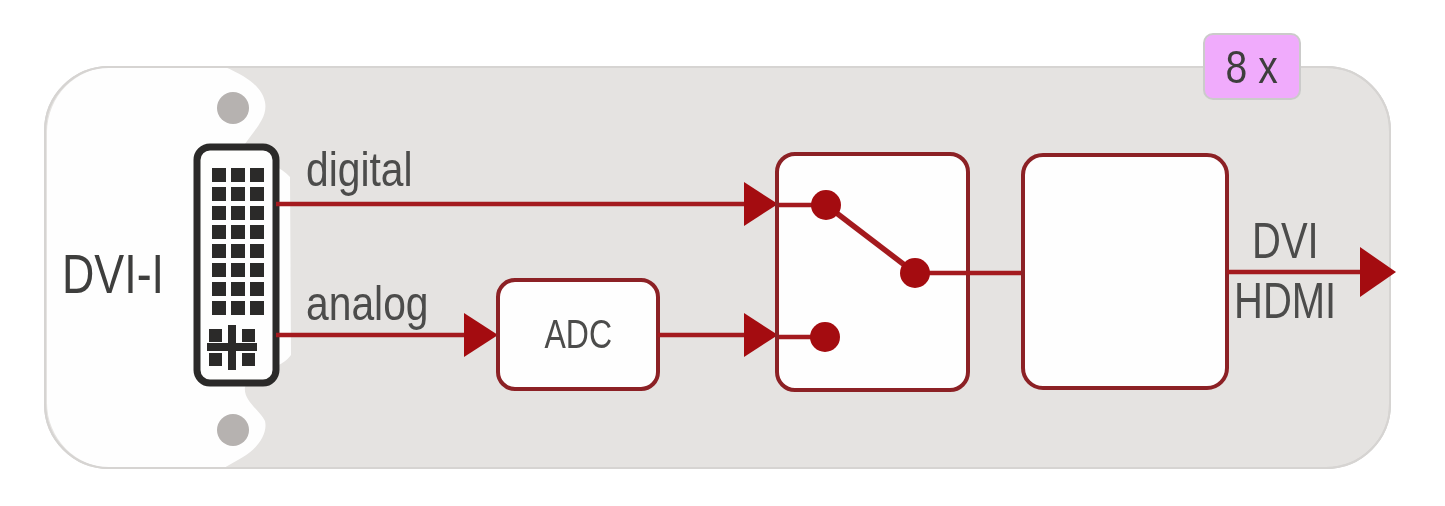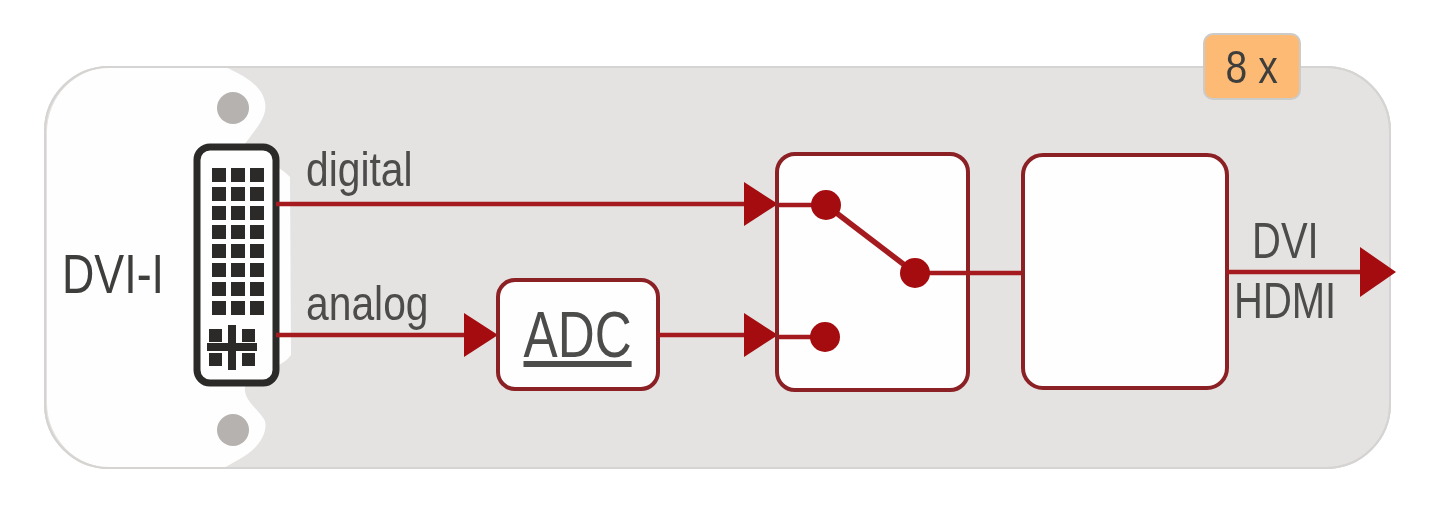--- a/index.html
+++ b/index.html
@@ -21,25 +21,25 @@
   .lbl-dvii{left:62px; top:246px; font-size:56px; color:var(--text-dark); transform:scaleX(.8);}
   .lbl-digital{left:306px; top:146px; font-size:48px;}
   .lbl-analog{left:306px; top:280px; font-size:48px;}
   .lbl-out-dvi{left:1252px; top:216px; font-size:50px; transform:scaleX(.8);}
   .lbl-out-hdmi{left:1234px; top:276px; font-size:50px; transform:scaleX(.8);}
   .box-label{
     position:absolute; display:flex; align-items:center; justify-content:center;
     color:var(--text-gray); text-align:center;
   }
   .box-label>span{display:block; transform:scaleX(.8);}
-  .adc-label{left:498px; top:280px; width:160px; height:109px; font-size:64px;text-decoration:underline;}
+  .adc-label{left:498px; top:280px; width:160px; height:109px; font-size:40px;}
   .conv-label{left:1023px; top:155px; width:204px; height:233px; font-size:40px; line-height:1.2;}
   .badge{
     position:absolute; left:1203px; top:33px; width:98px; height:67px;
-    background:#fdba74; border:2px solid var(--badge-border); border-radius:10px;
+    background:#f0abfc; border:2px solid var(--badge-border); border-radius:10px;
     display:flex; align-items:center; justify-content:center;
     font-size:46px; color:var(--text-dark); box-sizing:border-box;
   }
   .badge>span{transform:scaleX(.85);}
   .redline{stroke:var(--line-red); stroke-width:4.5;}
   .redbox{fill:#fefefe; stroke:var(--border-red); stroke-width:4;}
   .redfill{fill:var(--arrow-red);}
   .pin{fill:var(--connector-dark);}
 </style>
 </head>

